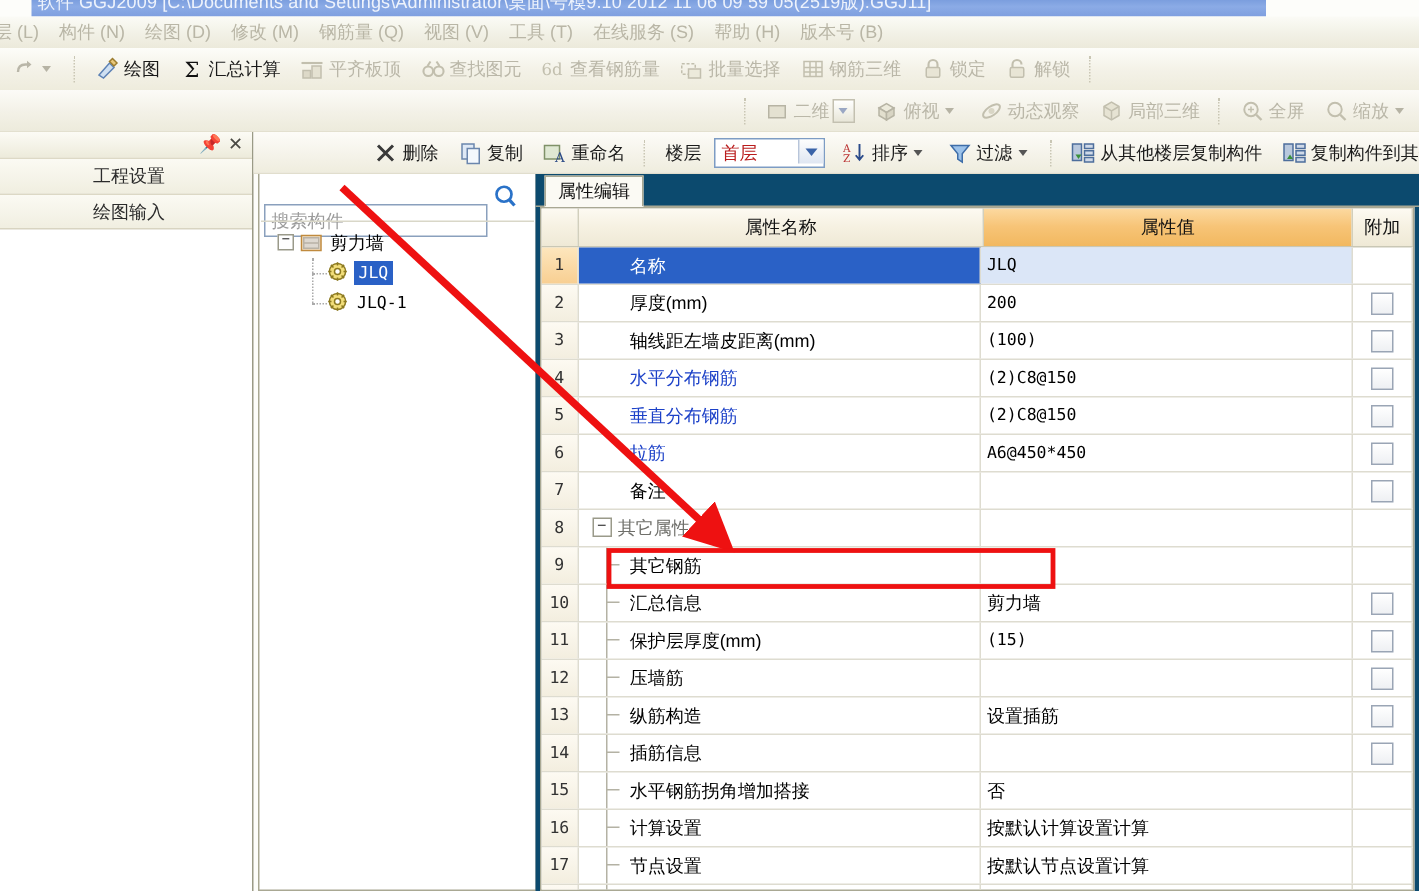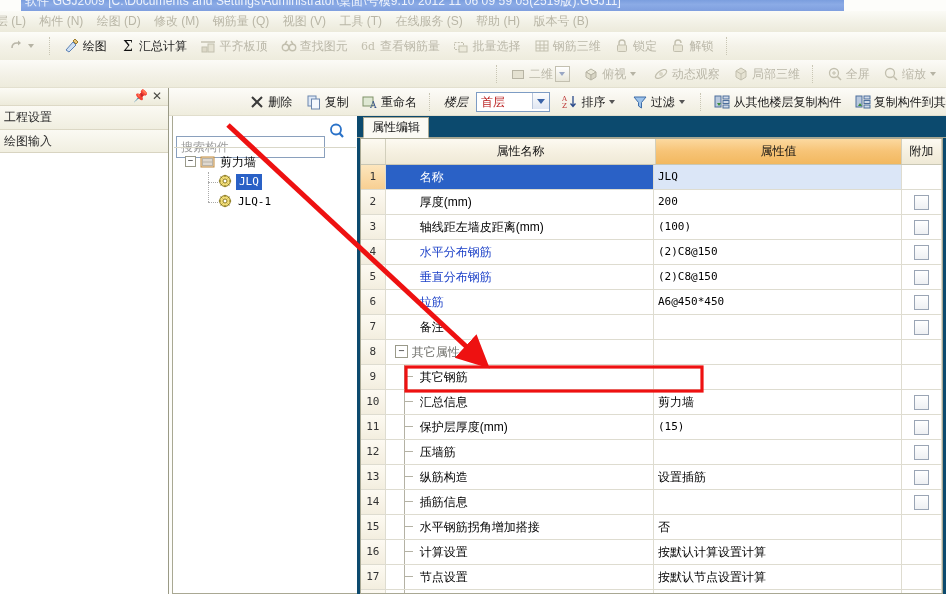--- a/index.html
+++ b/index.html
@@ -92,21 +92,21 @@
   }
   .lp-cap .pin,.lp-cap .close{
     position:absolute;top:1px;width:14px;height:14px;color:#4a4a44;
     font-size:12px;line-height:14px;text-align:center;
   }
   .lp-cap .pin{right:21px;}
   .lp-cap .close{right:4px;}
   .lp-bar{
     height:23px;line-height:23px;padding-left:4px;
     background:linear-gradient(to bottom,#fbfaf3,#f0eee0);
-    border-bottom:1px solid #dcd8c5;color:#2b2b2b;font-size:12px;
+    border-bottom:1px solid #dcd8c5;color:#2b2b2b;font-size:12px;text-align:center;
   }
   .lp-body{position:absolute;left:0;right:0;top:64px;bottom:0;background:#ffffff;
            border-top:1px solid #d8d4c1;}
 
   
   .comp-toolbar{
     position:absolute;left:169px;top:88px;right:0;height:27px;
     background:linear-gradient(to bottom,#fdfcf8 0%,#f5f3ea 55%,#efedde 100%);
     border-bottom:1px solid #e1decd;white-space:nowrap;overflow:hidden;
   }
@@ -476,21 +476,21 @@
       <span class="ico">
         <svg width="16" height="16" viewBox="0 0 16 16">
             <rect x="1" y="3" width="10" height="9" fill="#dfe8d3" stroke="#7f9168"></rect>
             <text x="8" y="14" font-size="9" font-family="DejaVu Serif, serif" fill="#2b4a86">A</text>
           </svg>
       </span>
       <span class="lbl">重命名</span>
     </span>
     <span class="sep"></span>
     <span class="tbtn on" style="padding-right:2px;">
-      <span class="lbl" style="margin-left:0;font-style:italic;">楼层</span>
+      <span class="lbl" style="margin-left:0;">楼层</span>
     </span>
     <span class="lvl-combo">
       <span class="txt">首层</span>
       <span class="btn"></span>
     </span>
     <span class="tbtn on" style="margin-left:4px;">
       <span class="ico">
         <svg width="16" height="16" viewBox="0 0 16 16">
             <text x="0" y="7" font-size="7" font-family="DejaVu Serif, serif" fill="#b33">A</text>
             <text x="0" y="14" font-size="7" font-family="DejaVu Serif, serif" fill="#b33">Z</text>

